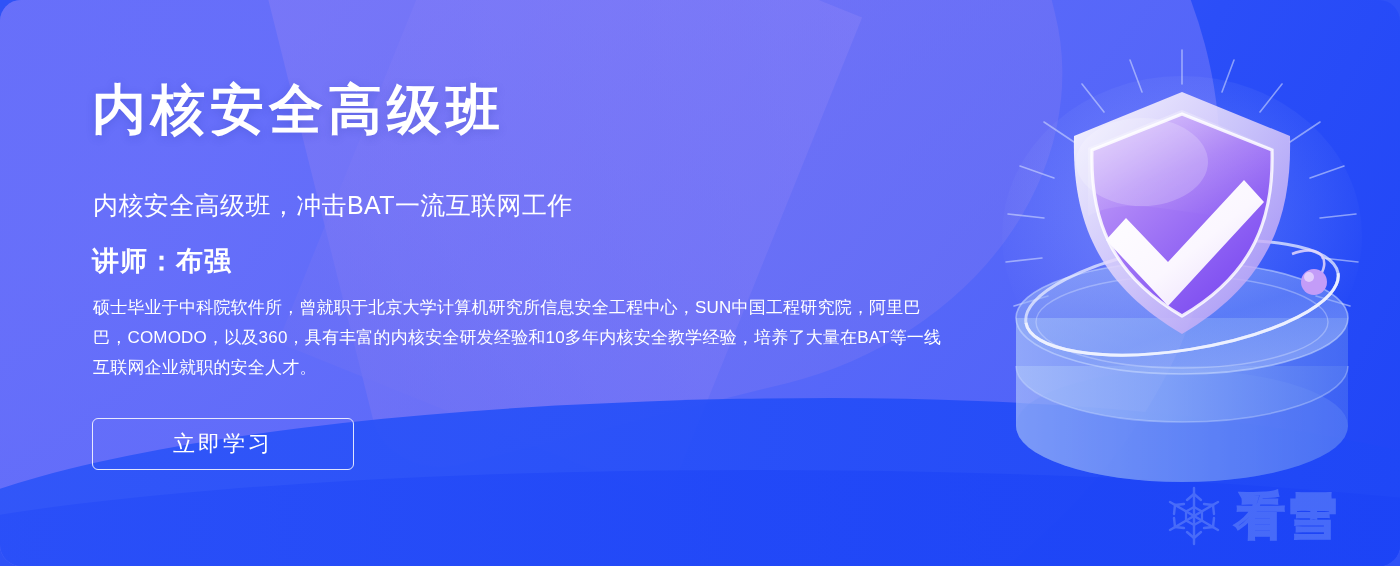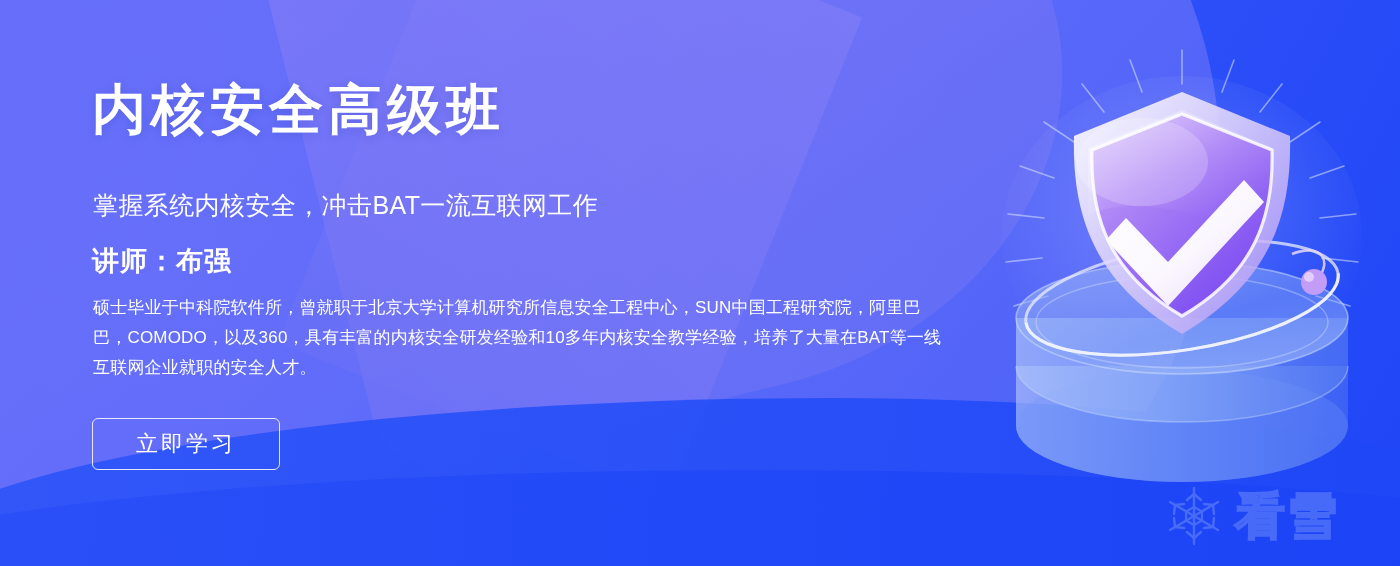--- a/index.html
+++ b/index.html
@@ -8,20 +8,21 @@
     overflow:hidden;
     background:#2f52f7;
     font-family:"Liberation Sans","DejaVu Sans",sans-serif;
   }
 
   .banner{
     position:relative;
     width:1400px; height:566px;
     overflow:hidden;
     background:linear-gradient(118deg,#4f68f8 0%,#4a62f8 22%,#3f59f8 46%,#2b4ef8 72%,#1f45f6 100%);
+    border-radius:21px;
   }
 
   
   .bg-layer{ position:absolute; inset:0; pointer-events:none; }
 
   
   .bg-sweep{
     position:absolute;
     left:-340px; top:-430px;
     width:1560px; height:1180px;
@@ -113,21 +114,21 @@
     width:852px;
     font-size:17px;
     line-height:30px;
     color:#ffffff;
     letter-spacing:.2px;
     font-weight:400;
   }
 
   .cta{
     position:absolute; left:0; top:418px;
-    width:188px; height:52px;
+    width:262px; height:52px;
     border:1.5px solid rgba(255,255,255,.85);
     border-radius:6px;
     background:transparent;
     color:#ffffff;
     font-size:22px;
     letter-spacing:3px;
     font-family:inherit;
     cursor:pointer;
     display:flex; align-items:center; justify-content:center;
   }
@@ -169,21 +170,21 @@
     <div class="bg-left-glow"></div>
     <div class="bg-sweep"></div>
     <div class="bg-wedge-a"></div>
     <div class="bg-wedge-b"></div>
     <div class="bg-lower"></div>
     <div class="bg-lower2"></div>
   </div>
 
   <div class="content">
     <div class="title">内核安全高级班</div>
-    <div class="subtitle">掌握系统内核安全，冲击BAT一流互联网工作</div>
+    <div class="subtitle">内核安全高级班，冲击BAT一流互联网工作</div>
     <div class="teacher">讲师：布强</div>
     <div class="bio">硕士毕业于中科院软件所，曾就职于北京大学计算机研究所信息安全工程中心，SUN中国工程研究院，阿里巴巴，COMODO，以及360，具有丰富的内核安全研发经验和10多年内核安全教学经验，培养了大量在BAT等一线互联网企业就职的安全人才。</div>
     <button class="cta">立即学习</button>
   </div>
 
   <div class="illustration">
     <svg viewBox="0 0 380 400" xmlns="http://www.w3.org/2000/svg">
       <defs>
         <linearGradient id="gShieldOuter" x1="0" y1="0" x2="1" y2="1">
           <stop offset="0%" stop-color="#ffffff" stop-opacity=".95"></stop>

